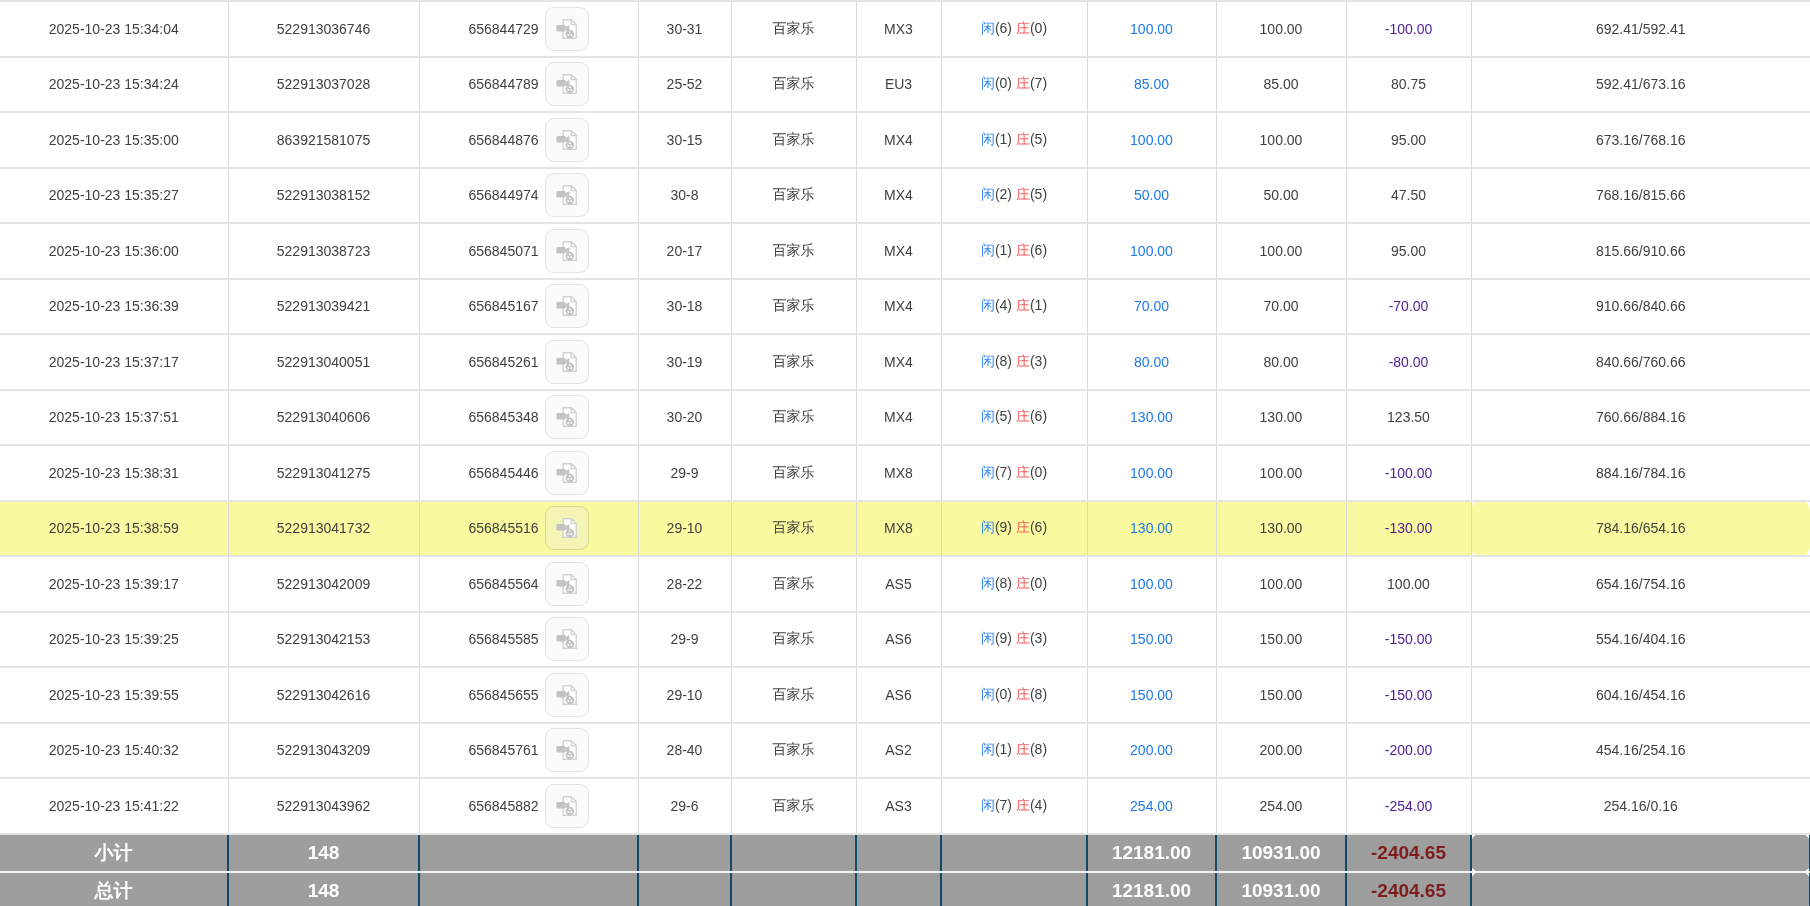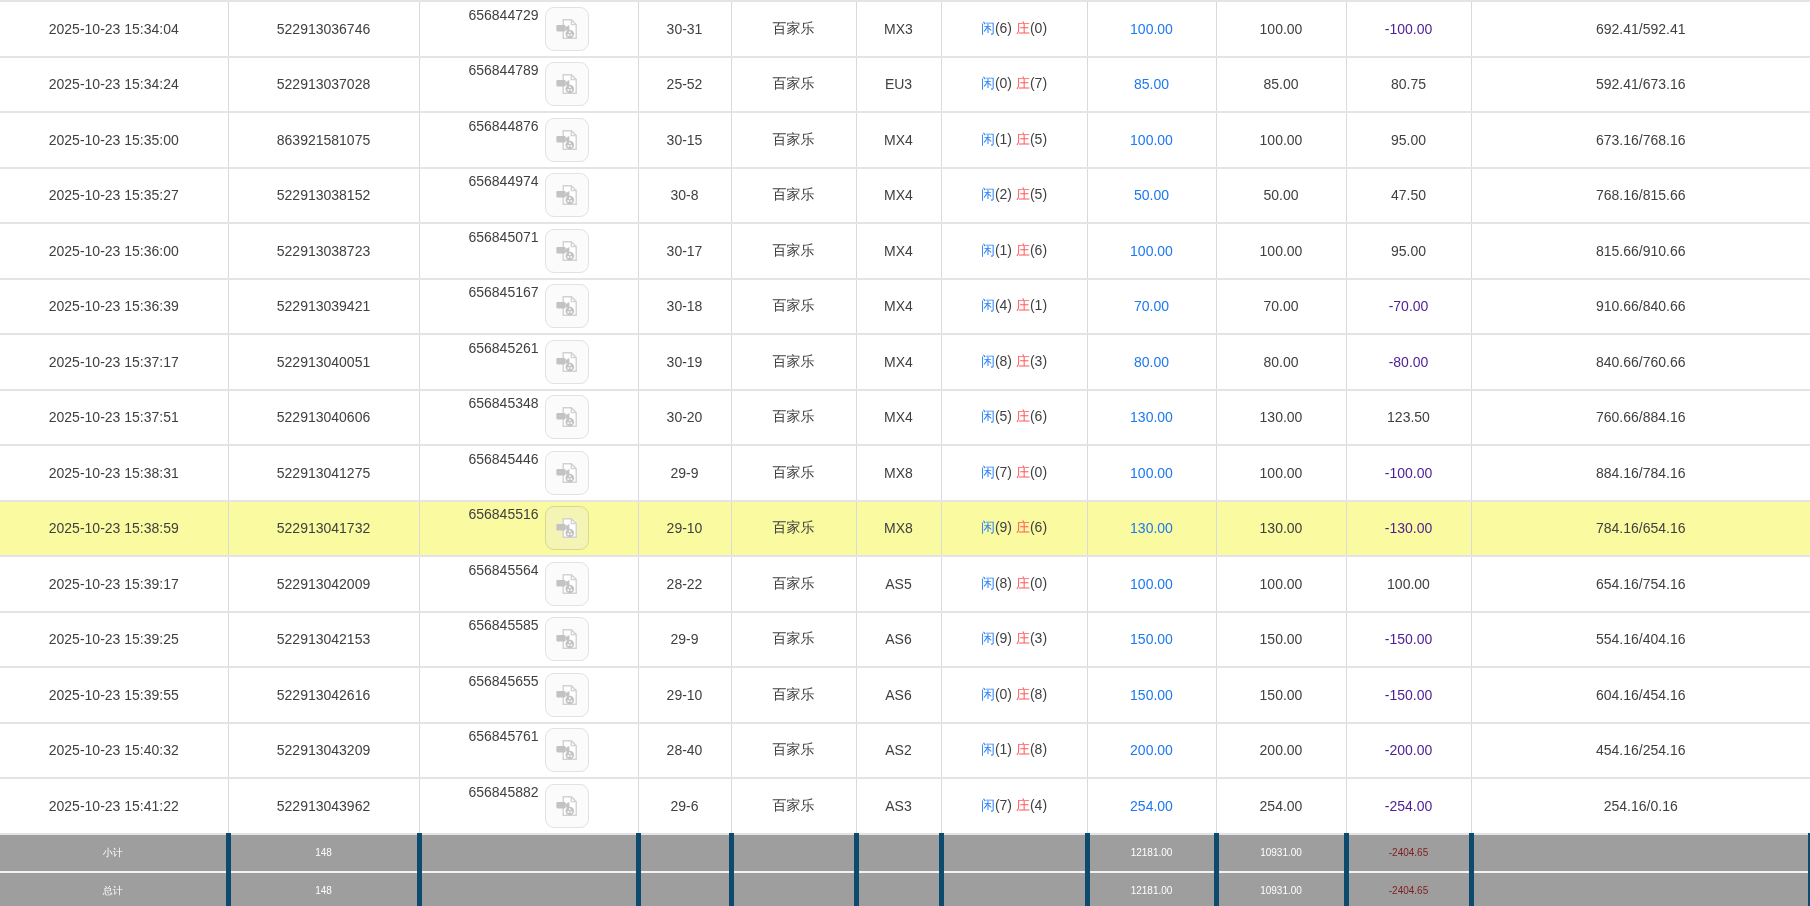--- a/index.html
+++ b/index.html
@@ -20,26 +20,26 @@
     text-align:center;
     vertical-align:middle;
     font-size:14px;
     color:#404040;
     border-bottom:2px solid #e4e4e4;
     border-right:1px solid #dadada;
     overflow:hidden;
     white-space:nowrap;
     padding:0;
   }
-  td:last-child{border-right:none;}
+  td:last-child{border-right:none;border-radius:9px;}
   tr.data-row td{height:53.5px;}
   tr.data-row.highlight td{background:#fafaa0;}
   .round-cell-inner{
     display:flex;
-    align-items:flex-start;
+    align-items:center;
     justify-content:center;
     gap:6px;
   }
   .video-btn{
     width:42px;height:42px;
     background:#fbfbfb;
     border:1px solid #e2e2e2;
     border-radius:9px;
     display:inline-flex;
     align-items:center;
@@ -53,24 +53,24 @@
   }
   .blue{color:#1c79f0;}
   .neg{color:#4c1d95;}
   .player-label{color:#2f85f5;}
   .banker-label{color:#ff5b5b;}
   .result-count{color:#404040;}
   tr.totals-row td{
     height:36px;
     background:#9e9e9e;
     color:#ffffff;
-    font-weight:normal;
-    font-size:10px;
+    font-weight:bold;
+    font-size:19px;
     border-bottom:2px solid #f2f2f2;
-    border-right:5px solid #0c4a6e;
+    border-right:2px solid #0c4a6e;
   }
   tr.totals-row td.neg-total{color:#7f1d1d;}
 </style>
 </head>
 <body>
 
 <table class="records">
   <colgroup>
     <col style="width:228px">
       <col style="width:191px">
@@ -226,21 +226,21 @@
             <rect x="2.2" y="8.2" width="8.6" height="6.2" rx="1.2" fill="#c3c3c3"></rect>
             <path d="M10.8 10.2 l3.4 -1.8 v6.4 l-3.4 -1.8 z" fill="#c3c3c3"></path>
             <circle cx="14.6" cy="16.6" r="4" fill="#c3c3c3"></circle>
             <circle cx="14.6" cy="15" r="1" fill="#f6f6f6"></circle>
             <circle cx="13.2" cy="17.6" r="1" fill="#f6f6f6"></circle>
             <circle cx="16" cy="17.6" r="1" fill="#f6f6f6"></circle>
           </svg>
         </span>
       </div>
     </td>
-    <td>30-17</td>
+    <td>20-17</td>
     <td>百家乐</td>
     <td>MX4</td>
     <td>
       <span class="player-label">闲</span><span class="result-count">(1)</span>
       <span class="banker-label">庄</span><span class="result-count">(6)</span>
     </td>
     <td class="blue">100.00</td>
     <td>100.00</td>
     <td>95.00</td>
     <td>815.66/910.66</td>

